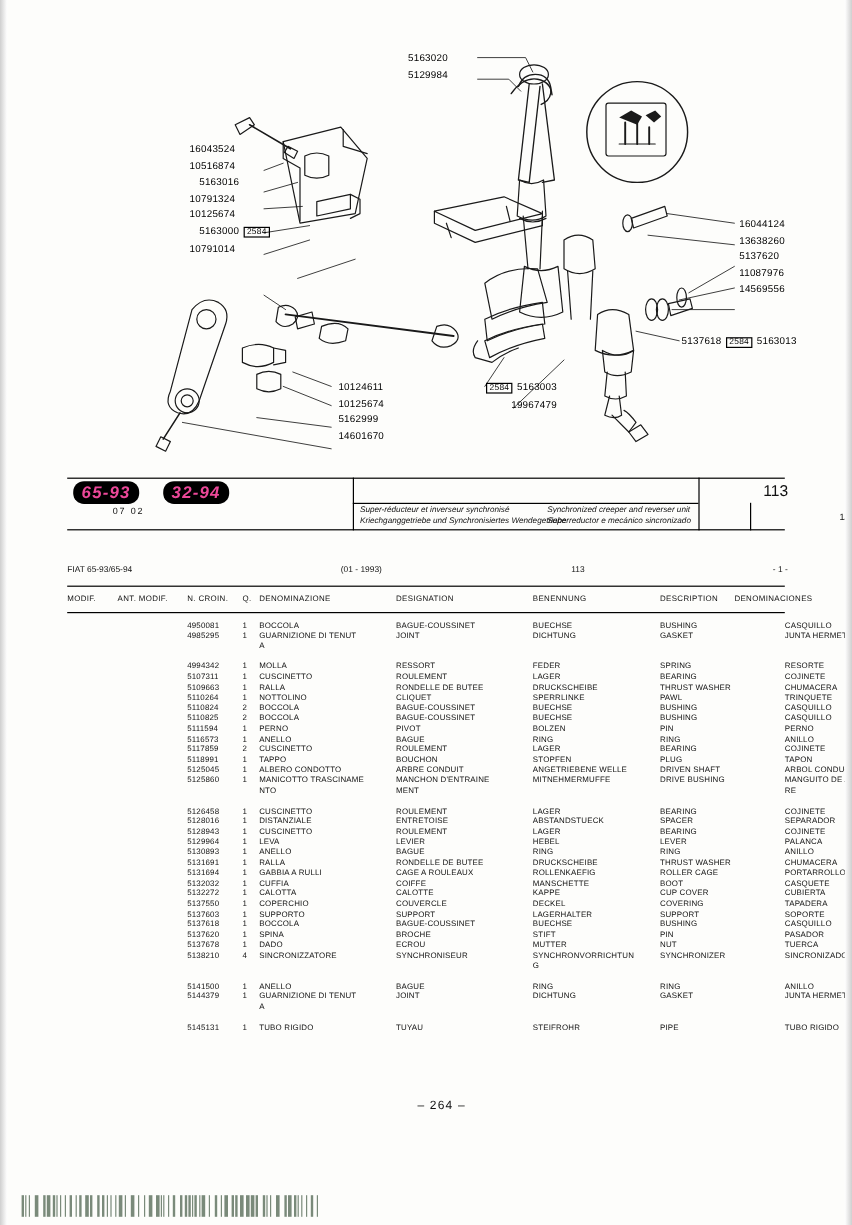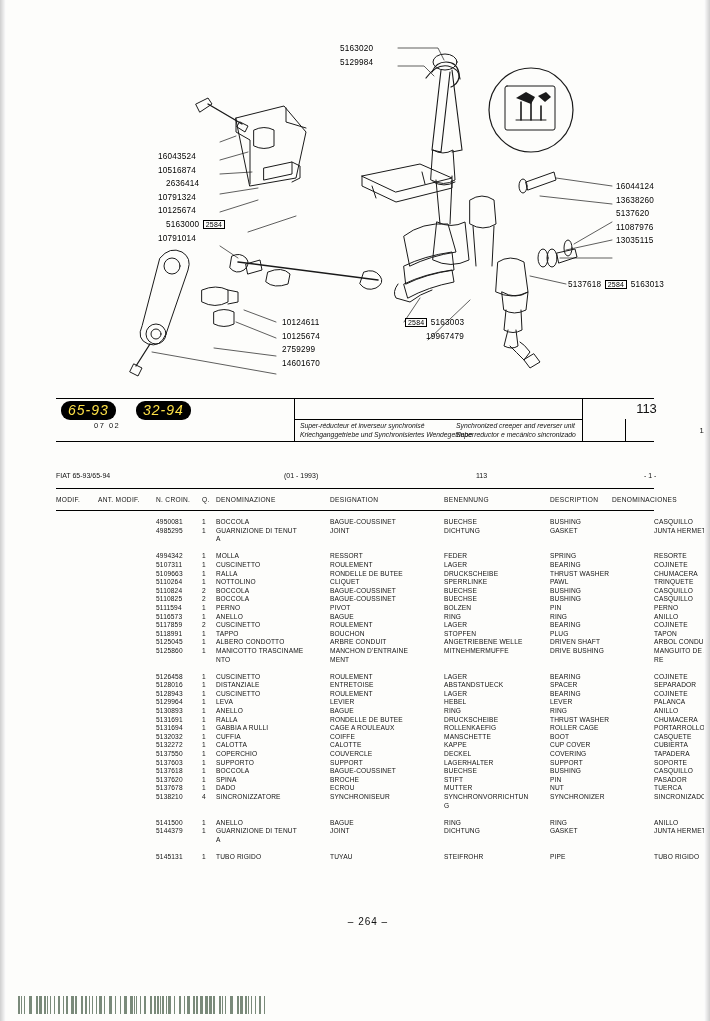--- a/index.html
+++ b/index.html
@@ -83,22 +83,22 @@
   }
   .tb-vl3 {
     position: absolute;
     left: 569px; top: 21px; bottom: 0;
     width: 1px; background: #000;
   }
   .codebox {
     position: absolute;
     top: 3px;
     background: #000;
-    color: #fde047;
-    font-weight: normal;
+    color: #ec4899;
+    font-weight: bold;
     font-style: italic;
     font-size: 14px;
     letter-spacing: 1px;
     padding: 1px 7px 2px 7px;
     border-radius: 9px;
   }
   .codebox.one { left: 5px; }
   .codebox.two { left: 80px; }
   .codesub {
     position: absolute;
@@ -356,46 +356,46 @@
         <path d="M404 322 L420 298" stroke-width="0.7"></path>
         <path d="M428 340 L470 300" stroke-width="0.7"></path>
       </g>
     </svg>
 
     <div class="calloutlist" style="left:340px; top:42px;">
       <div>5163020</div>
       <div>5129984</div>
     </div>
 
-    <div class="calloutlist" style="left:158px; top:150px;">
+    <div class="calloutlist" style="left:158px; top:118px;">
       <div>16043524</div>
       <div>10516874</div>
-      <div style="padding-left:8px;">2636414</div>
+      <div style="padding-left:8px;">5163016</div>
       <div>10791324</div>
       <div>10125674</div>
       <div>
         <span style="padding-left:8px;">5163000</span>
         <span class="boxnum">2584</span>
       </div>
       <div>10791014</div>
     </div>
 
     <div class="calloutlist" style="left:282px; top:316px;">
       <div>10124611</div>
       <div>10125674</div>
-      <div>2759299</div>
+      <div>5162999</div>
       <div>14601670</div>
     </div>
 
     <div class="calloutlist" style="left:616px; top:180px;">
       <div>16044124</div>
       <div>13638260</div>
       <div>5137620</div>
       <div>11087976</div>
-      <div>13035115</div>
+      <div>14569556</div>
     </div>
 
     <div class="calloutlist" style="left:568px; top:278px;">
       <div>
         <span>5137618</span>
         <span class="boxnum">2584</span>
         <span>5163013</span>
       </div>
     </div>
 

